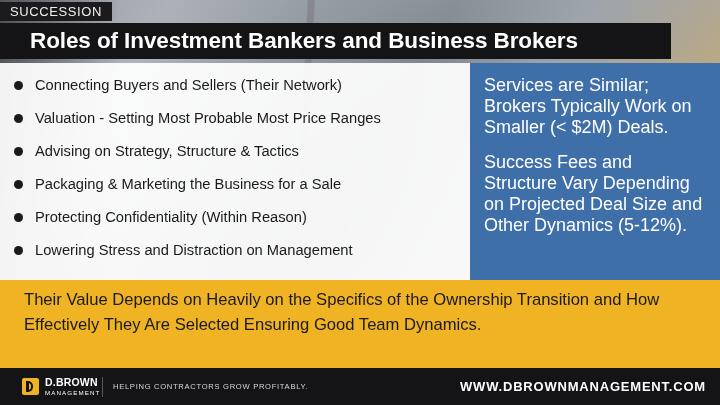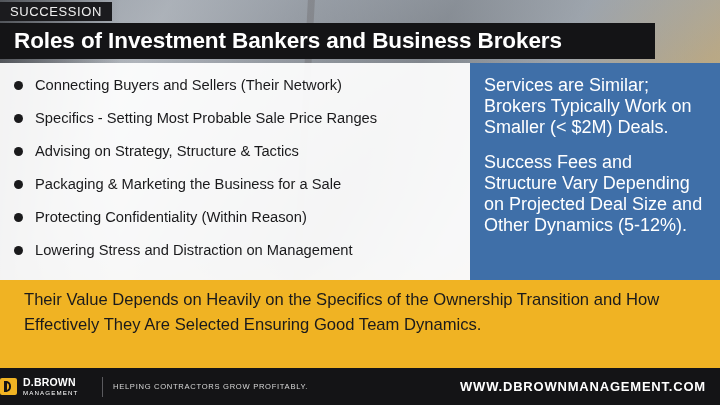--- a/index.html
+++ b/index.html
@@ -79,20 +79,21 @@
 
   
   .titlebar {
     position: absolute;
     left: 0; top: 23px;
     width: 655px;
     height: 36px;
     background: #141416;
     display: flex;
     align-items: center;
+    padding-left: 16px;
   }
   .titlebar h1 {
     margin: 0;
     padding-left: 14px;
     color: #ffffff;
     font-size: 22.5px;
     font-weight: bold;
     letter-spacing: -0.1px;
     white-space: nowrap;
   }
@@ -168,21 +169,21 @@
     left: 0; bottom: 0;
     width: 720px;
     height: 37px;
     background: #141416;
     display: flex;
     align-items: center;
   }
   .logo-block {
     display: flex;
     align-items: center;
-    padding-left: 0;
+    padding-left: 22px;
     width: 100px;
     box-sizing: border-box;
   }
   .logo-mark {
     width: 17px; height: 17px;
     background: #f0b323;
     border-radius: 2px;
     margin-right: 6px;
     position: relative;
     flex: 0 0 auto;
@@ -254,21 +255,21 @@
     <h1>Roles of Investment Bankers and Business Brokers</h1>
   </div>
 
   <div class="bullets">
     <div class="bullet-row">
       <span class="bullet-dot"></span>
       <span class="bullet-text">Connecting Buyers and Sellers (Their Network)</span>
     </div>
     <div class="bullet-row">
       <span class="bullet-dot"></span>
-      <span class="bullet-text">Specifics - Setting Most Probable Sale Price Ranges</span>
+      <span class="bullet-text">Valuation - Setting Most Probable Most Price Ranges</span>
     </div>
     <div class="bullet-row">
       <span class="bullet-dot"></span>
       <span class="bullet-text">Advising on Strategy, Structure &amp; Tactics</span>
     </div>
     <div class="bullet-row">
       <span class="bullet-dot"></span>
       <span class="bullet-text">Packaging &amp; Marketing the Business for a Sale</span>
     </div>
     <div class="bullet-row">

